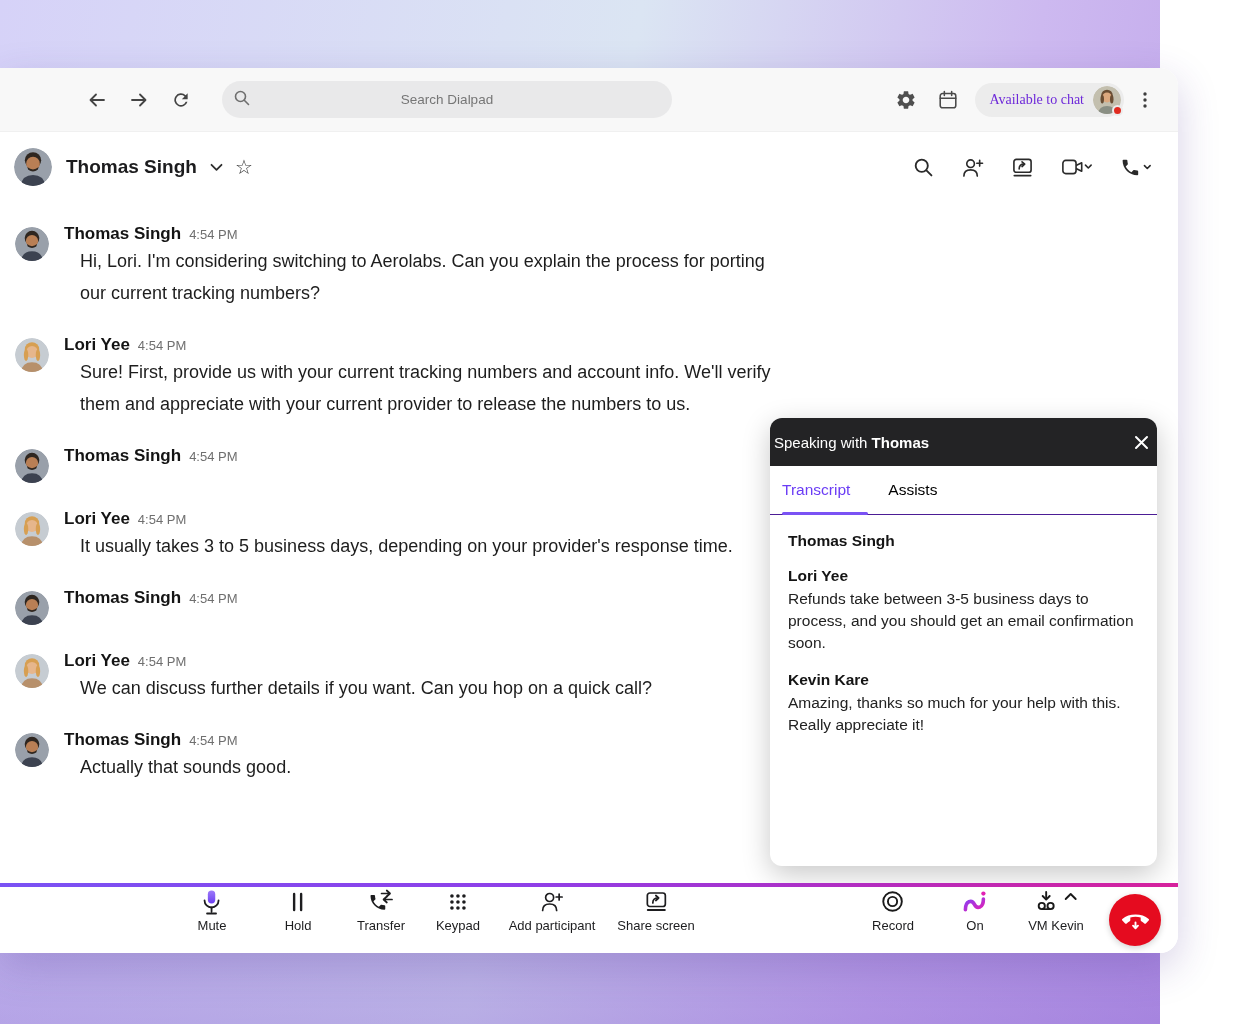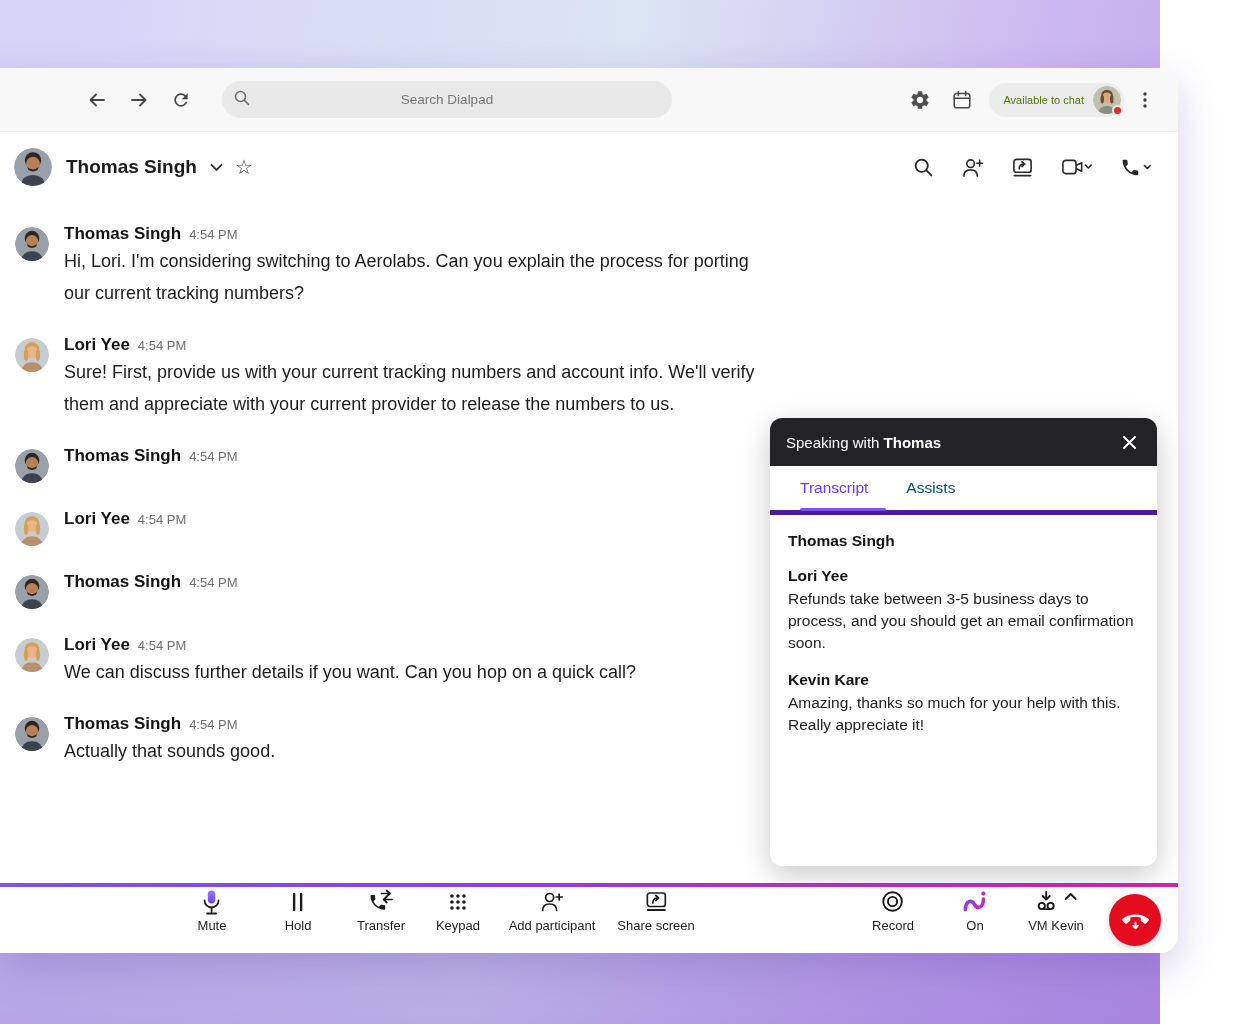--- a/index.html
+++ b/index.html
@@ -30,21 +30,21 @@
   }
   .search-pill .mag { position:absolute; left:11px; top:8px; }
   .search-pill .ph { flex:1; text-align:center; color:#767676; font-size:13.5px; }
   .toolbar-spacer { flex:1; }
   .tb-ic { background:none; border:none; cursor:pointer; width:30px; height:30px;
     display:flex; align-items:center; justify-content:center; margin-left:12px; }
   .avail-pill {
     margin-left:12px; height:34px; background:#ececec; border-radius:17px;
     display:flex; align-items:center; padding:0 3px 0 14px; cursor:pointer;
   }
-  .avail-pill .lbl { font-size:11px; color:#4d7c0f; margin-right:9px; }
+  .avail-pill .lbl { font-size:14px; color:#6d28d9; margin-right:9px;font-family:Liberation Serif, serif; }
   .avatar-wrap { position:relative; width:28px; height:28px; }
   .avatar-wrap svg { width:28px; height:28px; border-radius:50%; display:block; }
   .status-dot { position:absolute; right:-2px; bottom:-2px; width:11px; height:11px;
     border-radius:50%; background:#e02b20; border:2px solid #ececec; }
   
   .chat-header { height:70px; display:flex; align-items:center; padding:0 26px 0 14px;
     background:#fff; }
   .chat-header .avatar38 { width:38px; height:38px; border-radius:50%; overflow:hidden; }
   .chat-header .avatar38 svg { width:38px; height:38px; display:block; }
   .chat-title { font-size:19px; font-weight:bold; color:#1c1c1e; margin-left:14px; }
@@ -56,47 +56,47 @@
     align-items:center; justify-content:center; }
   
   .chat-list { padding:22px 40px 0 15px; }
   .msg { display:grid; grid-template-columns:34px 1fr; column-gap:15px;
     margin-bottom:26px; }
   .msg .av { width:34px; height:34px; border-radius:50%; overflow:hidden; margin-top:3px; }
   .msg .av svg { width:34px; height:34px; display:block; }
   .msg-head { display:flex; align-items:baseline; }
   .msg-name { font-weight:bold; font-size:17px; color:#141414; }
   .msg-time { font-size:13px; color:#6f6f6f; margin-left:8px; }
-  .msg-body { font-size:18px; line-height:32px; color:#1d1d1d; max-width:705px; margin-top:1px; }
+  .msg-body { font-size:18px; line-height:32px; color:#1d1d1d; max-width:705px; margin-top:1px;margin-left:16px; }
   
   .callbar-line { position:absolute; left:0; bottom:66px; width:100%; height:4px;
     background:linear-gradient(90deg,#7a52f4 0%, #8f3ee8 45%, #b52bbe 75%, #d6219c 100%); }
   .callbar { position:absolute; left:0; bottom:0; width:100%; height:66px; background:#fff;
     border-radius:0 0 18px 0; }
   .cb-btn { position:absolute; top:1px; transform:translateX(-50%); background:none;
     border:none; cursor:pointer; text-align:center; }
   .cb-icon { height:27px; display:flex; align-items:center; justify-content:center; }
   .cb-label { display:block; font-size:13px; color:#1d1d1f; margin-top:3px; white-space:nowrap; }
   .end-call { position:absolute; left:1135px; top:50%; transform:translate(-50%,-50%);
     width:52px; height:52px; border-radius:50%; background:#e50b1f; border:none; cursor:pointer;
     display:flex; align-items:center; justify-content:center; box-shadow:0 2px 6px rgba(0,0,0,.18); }
   
   .panel { position:absolute; left:770px; top:350px; width:387px; height:448px;
     background:#fff; border-radius:12px; box-shadow:0 8px 28px rgba(0,0,0,0.22);
     display:flex; flex-direction:column; }
   .panel-header { height:48px; background:#232325; border-radius:12px 12px 0 0;
-    display:flex; align-items:center; padding:0 16px; }
+    display:flex; align-items:center; padding:0 4px; }
   .panel-title { color:#fff; font-size:15px; }
   .panel-title b { font-weight:bold; }
   .panel-close { margin-left:auto; background:none; border:none; cursor:pointer;
     width:24px; height:24px; display:flex; align-items:center; justify-content:center; }
-  .panel-tabs { display:flex; align-items:stretch; padding:0 30px; gap:38px;
-    border-bottom:5px solid #4c1d95; height:49px; }
+  .panel-tabs { display:flex; align-items:stretch; padding:0 12px; gap:38px;
+    border-bottom:1px solid #4c1d95; height:49px; }
   .tab { position:relative; background:none; border:none; cursor:pointer; font-size:15.5px;
-    color:#0c4a6e; display:flex; align-items:center; padding:0; }
+    color:#000000; display:flex; align-items:center; padding:0; }
   .tab.active { color:#6b3df5; }
   .tab.active::after { content:""; position:absolute; left:0; bottom:-1px;
     width:calc(100% + 18px); height:3.5px; border-radius:2px; background:#7a52f4; }
   .panel-body { padding:17px 18px; overflow:hidden; }
   .t-entry { margin-bottom:17px; }
   .t-name { font-weight:bold; font-size:15.5px; color:#141414; margin-bottom:3px; }
   .t-text { font-size:15.5px; line-height:22px; color:#222; }
 </style>
 </head>
 <body>
@@ -298,20 +298,21 @@
               <ellipse cx="13" cy="20" rx="2.6" ry="7" fill="#d79f52"></ellipse>
               <ellipse cx="27" cy="20" rx="2.6" ry="7" fill="#d79f52"></ellipse>
               <path d="M7 40 q1.5-11.5 13-11.5 t13 11.5 z" fill="#b7906b"></path>
             </svg>
           </span>
         <div>
           <div class="msg-head">
               <span class="msg-name">Lori Yee</span>
               <span class="msg-time">4:54 PM</span>
             </div>
+          <div class="msg-body">It usually takes 3 to 5 business days, depending on your provider's response time.</div>
         </div>
       </div>
 
       <div class="msg">
         <span class="av">
             <svg viewBox="0 0 40 40">
               <circle cx="20" cy="20" r="20" fill="#99a0aa"></circle>
               <circle cx="20" cy="13" r="8.6" fill="#2e2620"></circle>
               <circle cx="20" cy="16.5" r="7.2" fill="#b97f55"></circle>
               <path d="M14 20 q6 5 12 0 l-1 3 q-5 3.5 -10 0 z" fill="#2e2620"></path>

